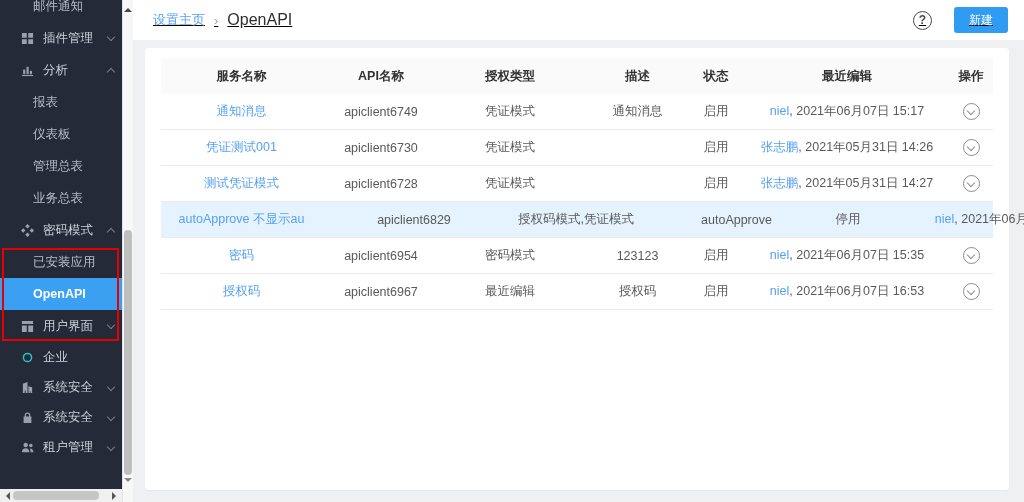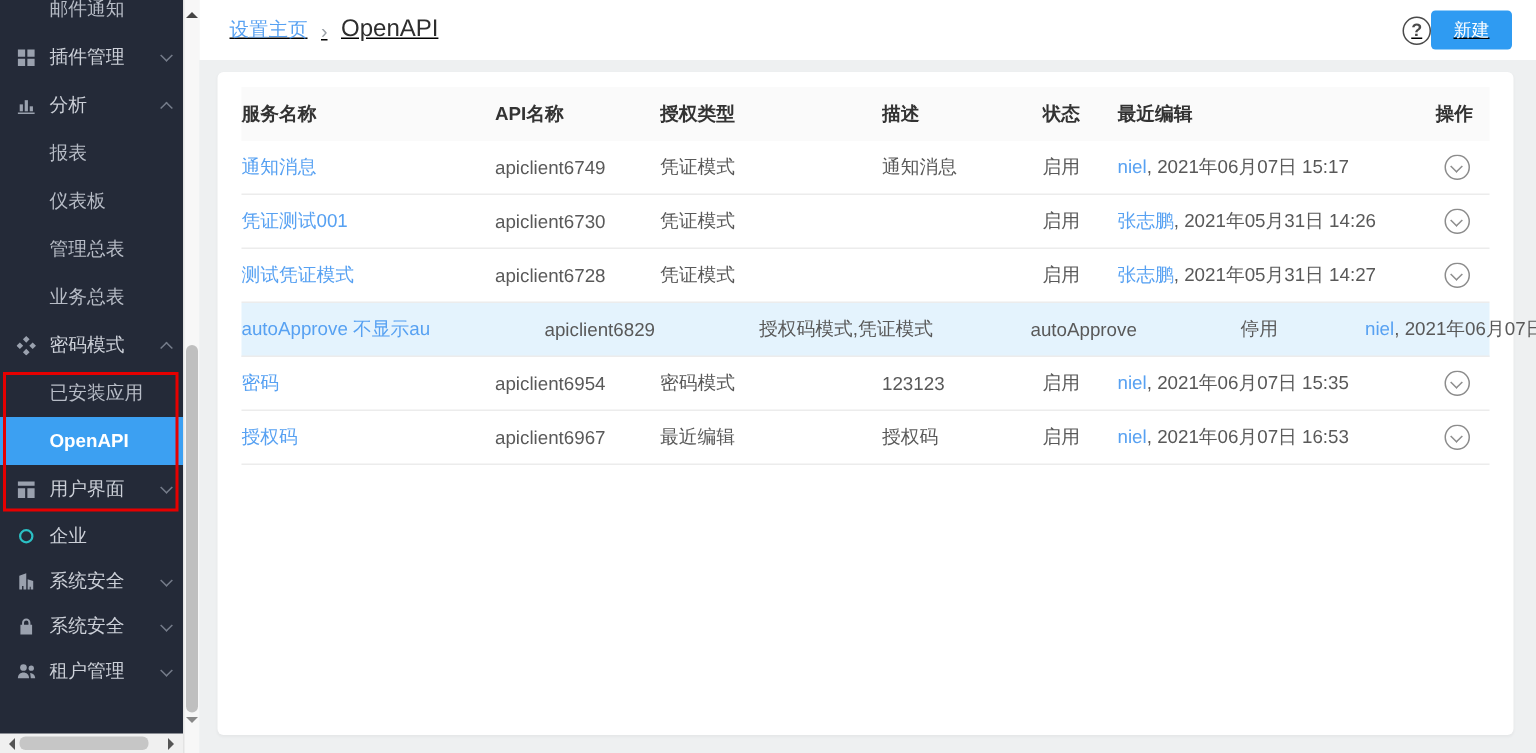--- a/index.html
+++ b/index.html
@@ -3,21 +3,21 @@
 <meta charset="utf-8">
 <style>
   * { margin:0; padding:0; box-sizing:border-box; }
   html,body { width:1024px; height:502px; overflow:hidden; }
   body { font-family:"Liberation Sans","DejaVu Sans",sans-serif; background:#eef0f1; }
   .screen { position:relative; width:1024px; height:502px; display:flex; overflow:hidden; }
 
   
   .sidebar { position:relative; width:122px; height:502px; background:#242a38; flex:0 0 122px; overflow:hidden; }
   .nav { position:absolute; top:-10px; left:0; width:122px; }
-  .nav-item { display:flex; align-items:center; height:32px; padding-left:10px; color:#ccd0d8; font-size:12.5px; cursor:pointer; position:relative; }
+  .nav-item { display:flex; align-items:center; height:32px; padding-left:20px; color:#ccd0d8; font-size:12.5px; cursor:pointer; position:relative; }
   .nav-item.short { height:30px; }
   .nav-item.sub { padding-left:33px; color:#b7bcc6; }
   .nav-icon { width:14px; height:14px; margin-right:9px; display:inline-flex; align-items:center; justify-content:center; flex:0 0 14px; }
   .nav-icon svg { width:13px; height:13px; fill:#9aa1ae; }
   .chev { position:absolute; right:8px; width:6px; height:6px; border-right:1.3px solid #767d8b; border-bottom:1.3px solid #767d8b; }
   .chev.down { transform:rotate(45deg); top:12px; }
   .chev.up { transform:rotate(-135deg); top:15px; }
   .nav-item.active { background:#3ca0f2; color:#ffffff; font-weight:bold; }
   
   .red-box { position:absolute; left:2px; top:248px; width:117px; height:93px; border:2.5px solid #e60000; z-index:5; pointer-events:none; }
@@ -35,24 +35,24 @@
   .vscroll .vthumb { position:absolute; top:230px; left:1px; width:8px; height:245px; background:#bfbfbf; border-radius:4px; }
 
   
   .main { position:relative; width:891px; height:502px; background:#eef0f1; }
   .topbar { display:flex; align-items:center; height:40px; background:#ffffff; padding:0 16px 0 20px;text-decoration:underline; }
   .crumb-home { color:#57a1f2; font-size:13px; cursor:pointer; }
   .crumb-sep { color:#9aa0a6; font-size:13px; margin:0 9px; }
   .crumb-current { color:#2e2e2e; font-size:16px; }
   .topbar-right { margin-left:auto; display:flex; align-items:center; }
   .help { width:19px; height:19px; border:1.6px solid #4a4a4a; border-radius:50%; color:#4a4a4a; font-size:12px; font-weight:bold; display:flex; align-items:center; justify-content:center; cursor:pointer; }
-  .btn-new { height:26px; padding:0 15px; background:#2f9bf2; color:#ffffff; font-size:12px; border:none; border-radius:3px; cursor:pointer; }
+  .btn-new { margin-left:22px; height:26px; padding:0 15px; background:#2f9bf2; color:#ffffff; font-size:12px; border:none; border-radius:3px; cursor:pointer; }
 
   .card { position:absolute; left:12px; top:48px; width:864px; height:442px; background:#ffffff; border-radius:4px; box-shadow:0 1px 2px rgba(0,0,0,0.04); padding:10px 16px 16px 16px; }
-  .trow { display:grid; grid-template-columns:169px 110px 148px 107px 50px 212px 36px; align-items:center; height:36px; font-size:12.5px; }
+  .trow { display:grid; grid-template-columns:169px 110px 148px 107px 50px 212px 36px; align-items:center; height:36px; font-size:12.5px;text-align:center; }
   .thead { background:#fafafa; color:#333333; font-weight:bold; }
   .tbody .trow { border-bottom:1px solid #ececec; color:#595959; }
   .tbody .trow.hl { background:#e4f3fd;gap:33px; }
   .cell { overflow:hidden; white-space:nowrap; padding-right:8px; }
   .link { color:#57a1f2; cursor:pointer; }
   .editor-cell .sep { color:#595959; }
   .act { display:flex; justify-content:center; }
   .act-btn { width:17px; height:17px; border:1.2px solid #8c8c8c; border-radius:50%; position:relative; cursor:pointer; }
   .act-btn::after { content:""; position:absolute; left:4.5px; top:3.5px; width:5px; height:5px; border-right:1.2px solid #8c8c8c; border-bottom:1.2px solid #8c8c8c; transform:rotate(45deg); }
 </style>

